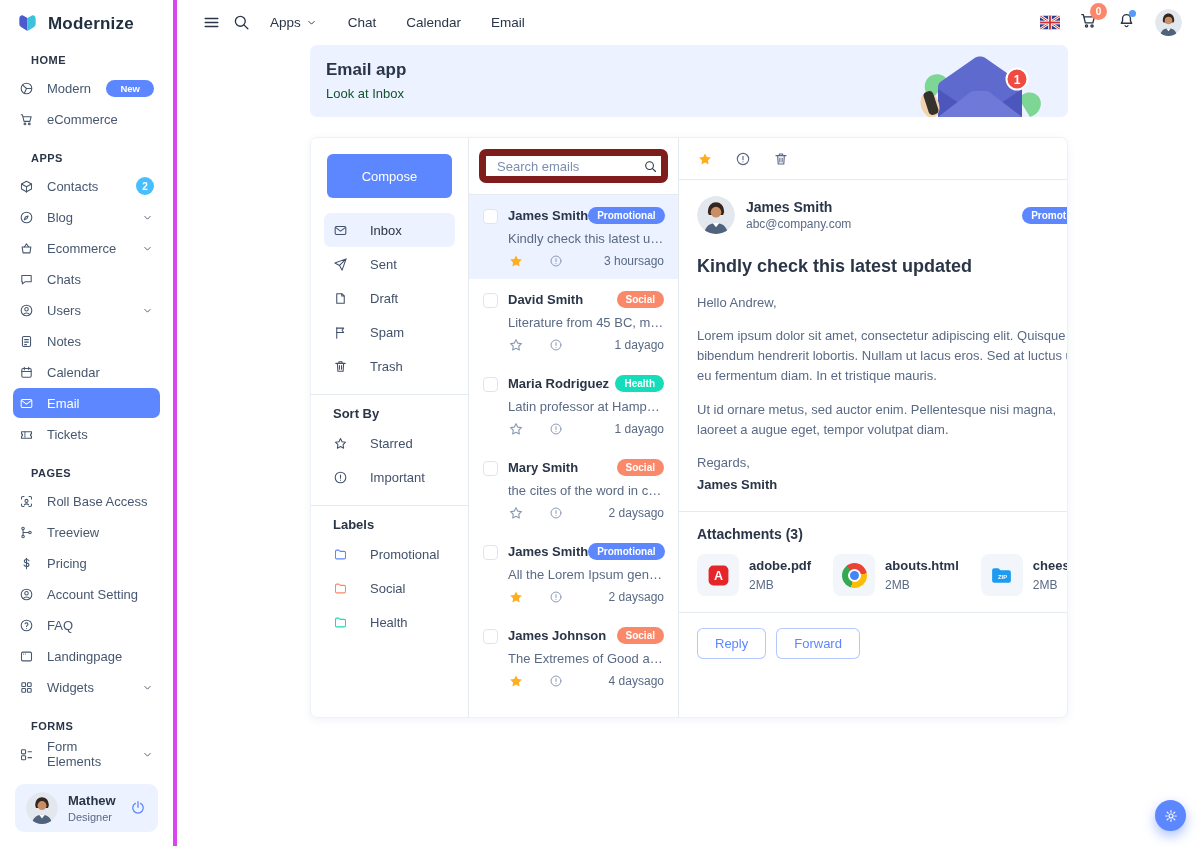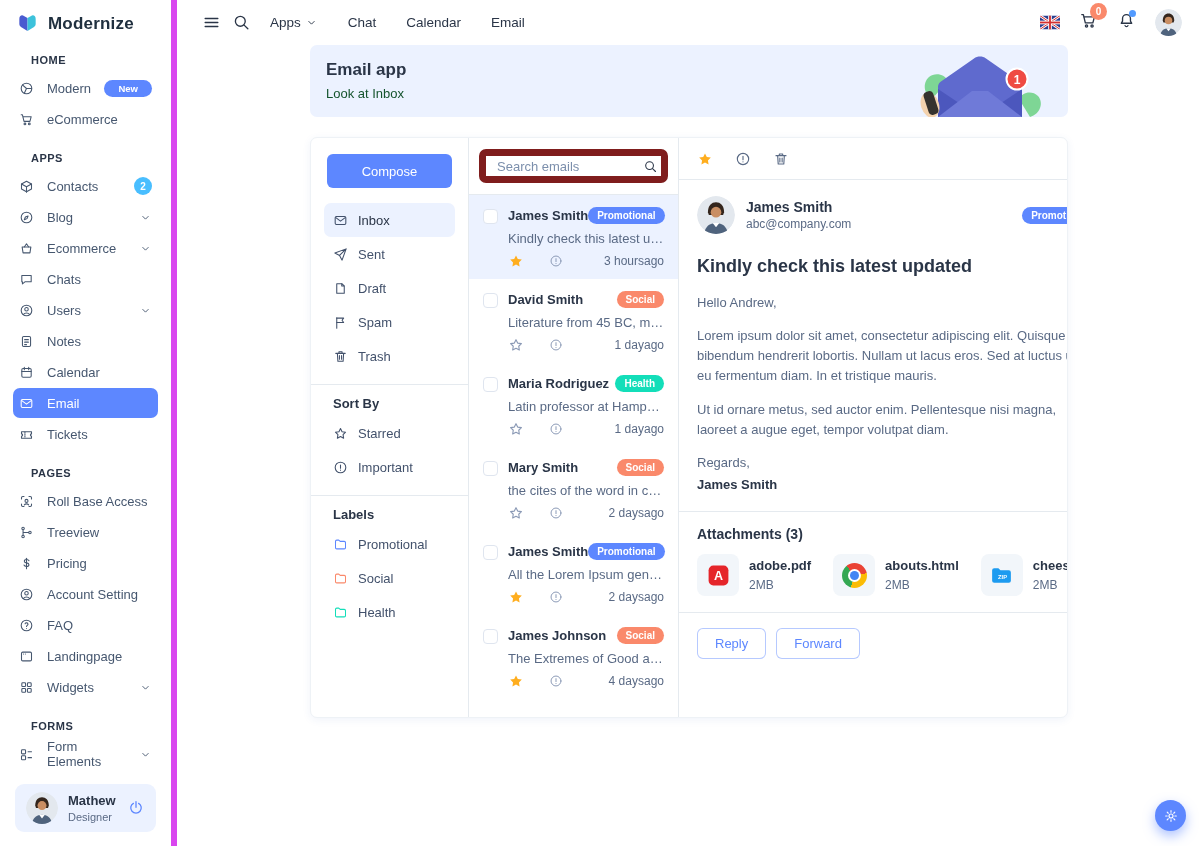--- a/index.html
+++ b/index.html
@@ -4,21 +4,21 @@
 <style>
   *{box-sizing:border-box;margin:0;padding:0}
   html,body{width:1200px;height:846px;background:#fff;font-family:"Liberation Sans",sans-serif;overflow:hidden;color:#2a3547}
   button{font-family:inherit;background:none;border:none;cursor:pointer}
   a{cursor:pointer;text-decoration:none;color:inherit}
   .ic{display:inline-flex;width:15px;height:15px;flex:none}
   .ic svg{width:100%;height:100%;display:block}
   .ic19{width:19px;height:19px}.ic16{width:16px;height:16px}.ic13{width:13px;height:13px}.ic18{width:18px;height:18px}
 
   
-  .sidebar{position:fixed;left:0;top:0;bottom:0;width:177px;background:#fff;border-right:6px solid #d946ef;z-index:10}
+  .sidebar{position:fixed;left:0;top:0;bottom:0;width:177px;background:#fff;border-right:4px solid #d946ef;z-index:10}
   .logo{display:flex;align-items:center;gap:8px;padding:11px 0 0 15px}
   .logo-mark{width:25px;height:25px;display:inline-flex}
   .logo-mark svg{width:100%;height:100%}
   .logo-text{font-size:17px;font-weight:700;color:#20303f;letter-spacing:.2px}
   .ssec{font-size:11px;font-weight:700;color:#2a3547;letter-spacing:.5px;padding:0 19px;margin:18px 12px 7px}
   .snav ul{list-style:none;padding:0 13px}
   .snav li{display:flex;align-items:center;gap:13px;height:30px;padding:0 6px;border-radius:7px;font-size:13px;color:#46576f;margin-bottom:1px}
   .snav li .ic{color:#46576f}
   .snav li.active{background:#5d87ff;color:#fff}
   .snav li.active .ic{color:#fff}
@@ -54,23 +54,23 @@
   .banner-title{font-size:17px;font-weight:700;color:#2a3547}
   .banner-sub{font-size:13px;color:#14532d;margin-top:6px}
   .illus{position:absolute;right:22px;top:4px;width:132px;height:68px}
 
   
   .mailcard{margin-top:20px;height:581px;background:#fff;border:1px solid #eef2f6;border-radius:7px;box-shadow:0 2px 8px rgba(37,83,185,.07);display:grid;grid-template-columns:157px 210px 1fr;overflow:hidden}
   .mcol+.mcol{border-left:1px solid #e5eaef}
 
   
   .mside{padding:16px}
-  .compose{width:100%;height:34px;background:#5d87ff;color:#fff;border-radius:6px;font-size:13px;font-weight:500}
+  .compose{width:100%;height:44px;background:#5d87ff;color:#fff;border-radius:6px;font-size:13px;font-weight:500}
   .mnav{margin-top:15px}
-  .mitem{display:flex;align-items:center;gap:10px;height:34px;padding:0 9px;margin:0 -3px;border-radius:7px;font-size:13px;color:#42516b}
+  .mitem{display:flex;align-items:center;gap:22px;height:34px;padding:0 9px;margin:0 -3px;border-radius:7px;font-size:13px;color:#42516b}
   .mitem .ic{color:#42516b}
   .mitem.active{background:#ecf2ff;color:#2a3547;font-weight:500}
   .mdivider{border-top:1px solid #e5eaef;margin:11px -16px}
   .msec-title{font-size:13px;font-weight:700;color:#2a3547;margin:4px 0 5px;padding:0 6px}
 
   
   .mlist{display:flex;flex-direction:column}
   .searchbar{position:relative;padding:11px 10px;border-bottom:1px solid #e5eaef}
   .searchbar input{width:100%;height:34px;border:7px solid #7f1d1d;border-radius:7px;padding:0 32px 0 11px;font-size:13px;color:#2a3547;outline:none;background:#fff}
   .searchbar input::placeholder{color:#7c8fac}

